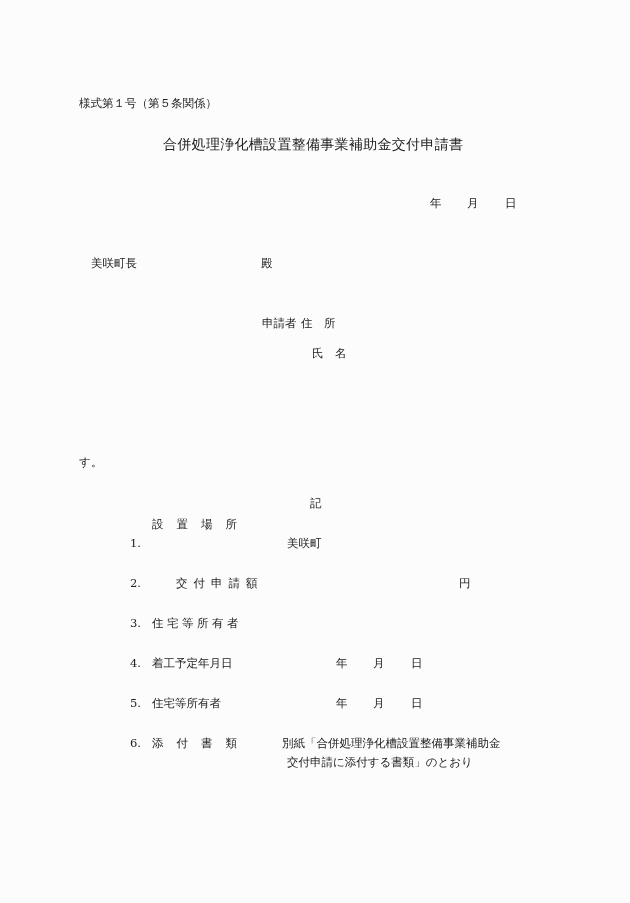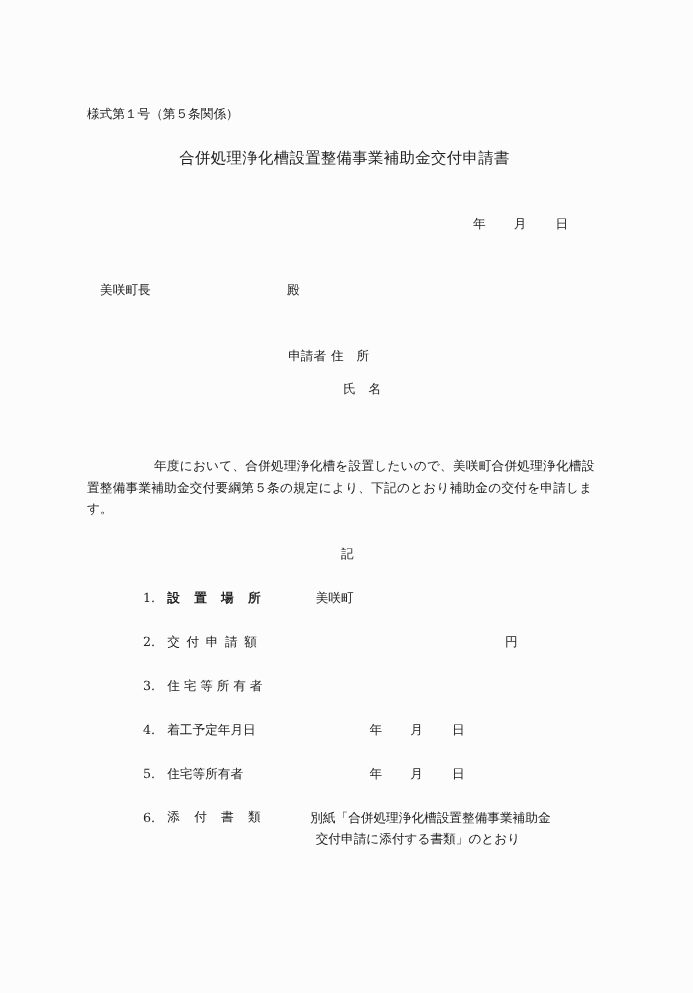--- a/index.html
+++ b/index.html
@@ -26,21 +26,21 @@
       font-size: 11.5px;
       line-height: 19.5px;
       text-align: justify;
       letter-spacing: 0.2px;
     }
     .para .indent { display: inline-block; width: 61px; }
     .item-num { position: absolute; white-space: nowrap; line-height: 1; }
     .item-label { position: absolute; white-space: nowrap; line-height: 1; }
     .spread-wide { letter-spacing: 13px; }
     .spread-narrow { letter-spacing: 3.5px; }
-    .spread-mid { letter-spacing: 6px; }
+    .spread-mid { letter-spacing: 6px; margin-left: 24px; }
   </style>
 </head>
 <body>
 
 <div class="abs" style="left:79px; top:98px;">様式第１号（第５条関係）</div>
 
 <div class="abs title" style="left:163px; top:137px;text-align:center;">合併処理浄化槽設置整備事業補助金交付申請書</div>
 
 <div>
   <span class="abs" style="left:430px; top:198px;">年</span>
@@ -53,30 +53,30 @@
   <span class="abs" style="left:261px; top:258px;">殿</span>
 </div>
 
 <div>
   <span class="abs" style="left:262px; top:318px;">申請者</span>
   <span class="abs" style="left:301px; top:318px;">住　所</span>
   <span class="abs" style="left:312px; top:348px;">氏　名</span>
 </div>
 
 <div class="para">
-  <span class="indent"></span><span>年度において、合併処理浄化槽を設置したいので、美咲町合併処理浄化槽設</span><br>
-  <span>置整備事業補助金交付要綱第５条の規定により、下記のとおり補助金の交付を申請しま</span><br>
+  <span class="indent"></span><br>
+  <br>
   <span>す。</span>
 </div>
 
 <div class="abs" style="left:310px; top:498px;">記</div>
 
 <div>
   <span class="item-num" style="left:130px; top:538px;">1.</span>
-  <span class="item-label spread-wide" style="left:152px; top:538px;font-weight:bold;">設置場所</span>
+  <span class="item-label spread-wide" style="left:152px; top:519px;">設置場所</span>
   <span class="abs" style="left:287px; top:538px;">美咲町</span>
 </div>
 
 <div>
   <span class="item-num" style="left:130px; top:578px;">2.</span>
   <span class="item-label spread-mid" style="left:152px; top:578px;">交付申請額</span>
   <span class="abs" style="left:459px; top:578px;">円</span>
 </div>
 
 <div>

